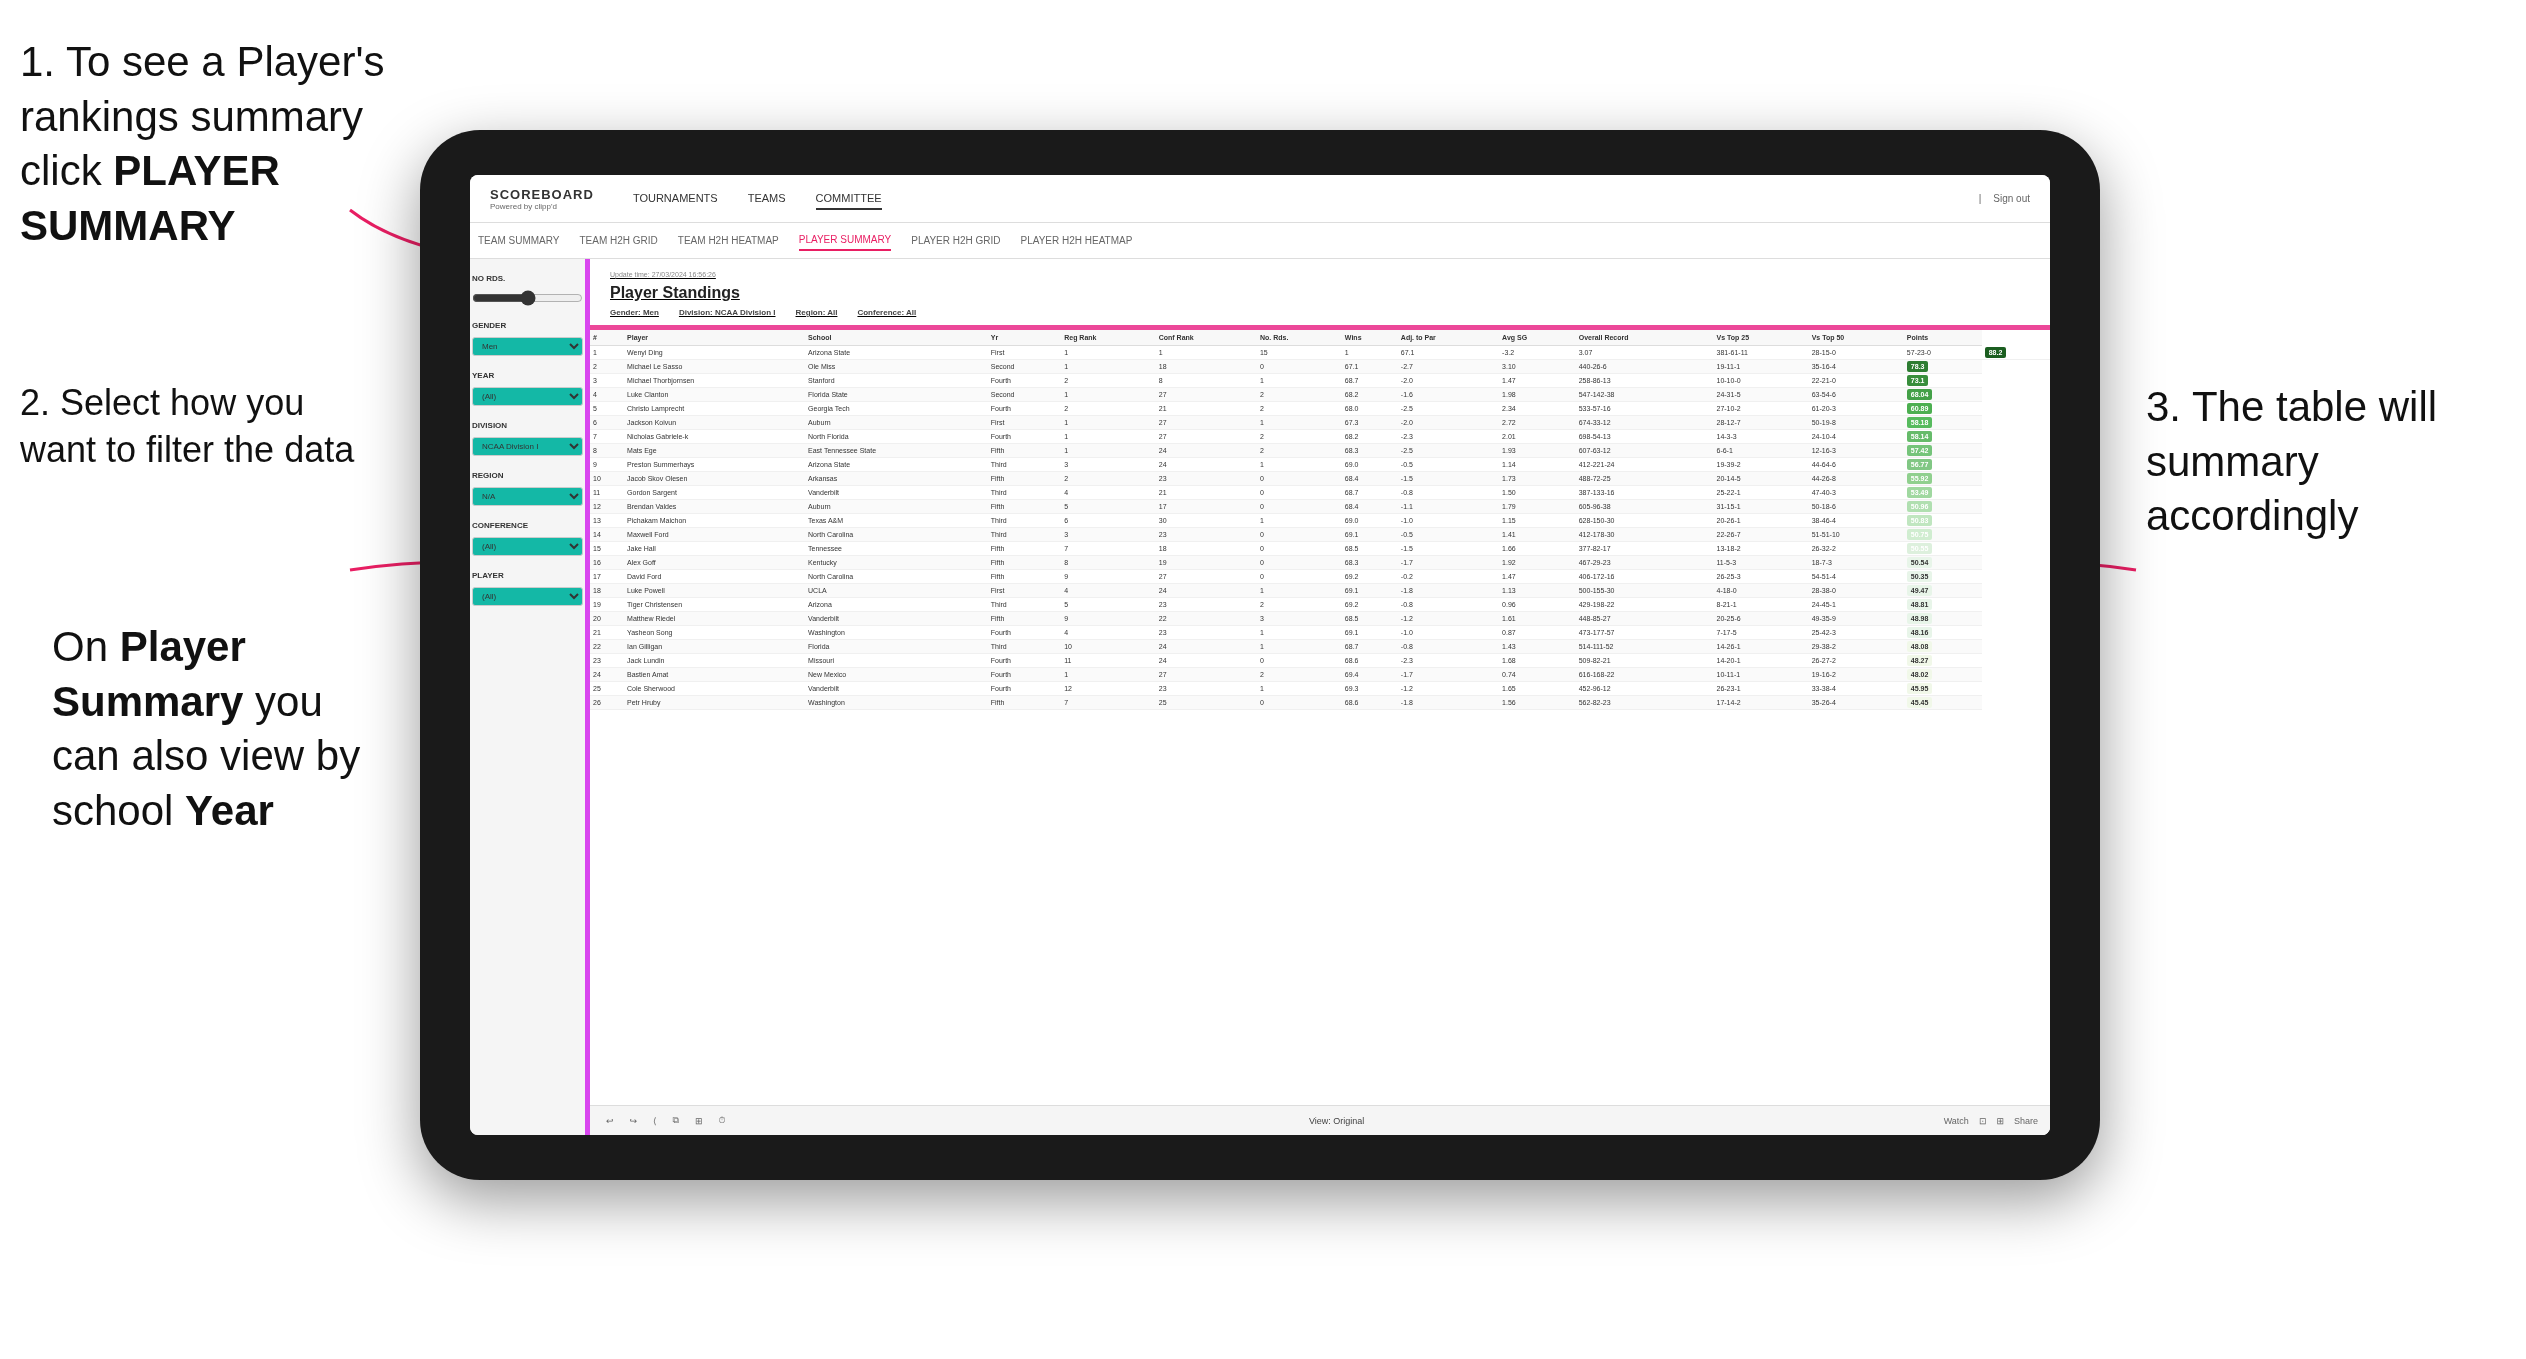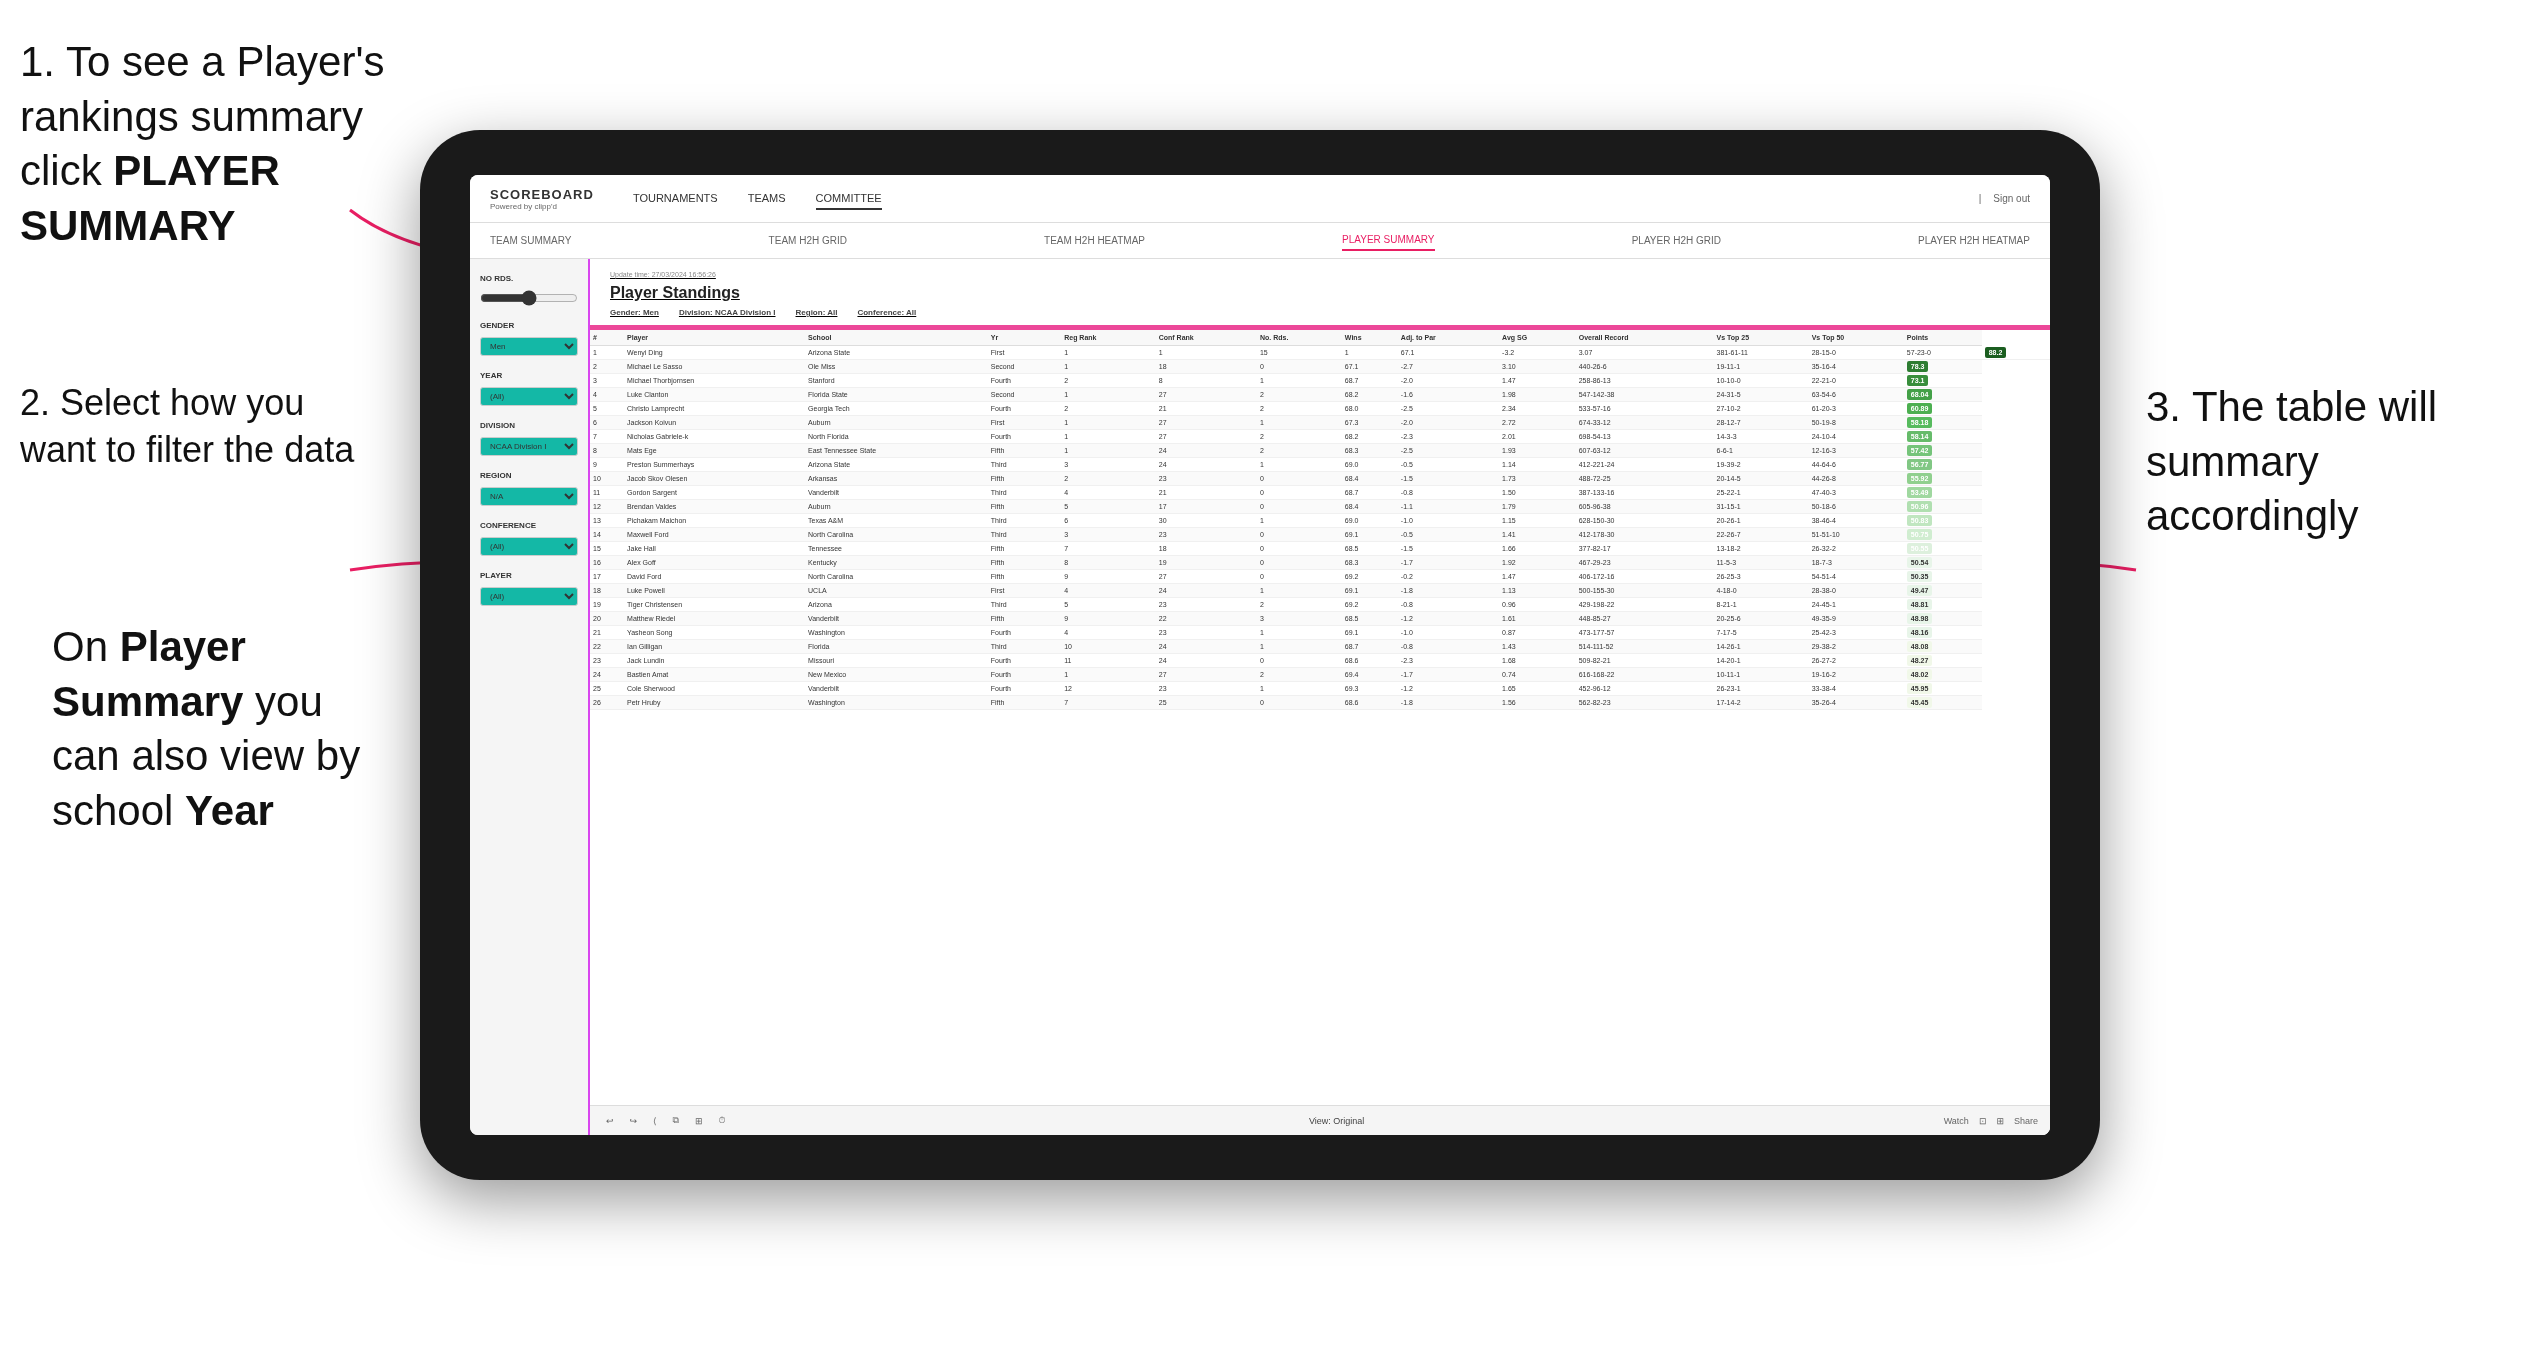--- a/index.html
+++ b/index.html
@@ -124,27 +124,26 @@
       align-items: center;
       gap: 12px;
       font-size: 10px;
       color: #666;
     }
 
     
     .sub-nav {
       background: #ffffff;
       border-bottom: 1px solid #ddd;
-      padding: 0 20px;
+      padding: 0 8px;
       display: flex;
       align-items: center;
       height: 36px;
       gap: 20px;
       flex-shrink: 0;
-      justify-content: space-between;
     }
 
     .sub-nav-item {
       font-size: 10px;
       color: #666;
       cursor: pointer;
       padding: 4px 0;
       text-transform: uppercase;
       font-weight: 500;
     }
@@ -158,22 +157,22 @@
     .main-content {
       display: flex;
       flex: 1;
       overflow: hidden;
     }
 
     
     .sidebar {
       width: 120px;
       background: #f5f5f5;
-      border-right: 2px solid #d946ef;
-      padding: 15px 10px;
+      border-right: 5px solid #d946ef;
+      padding: 15px 2px;
       flex-shrink: 0;
       display: flex;
       flex-direction: column;
       gap: 15px;
     }
 
     .sidebar-section {
       display: flex;
       flex-direction: column;
       gap: 4px;

